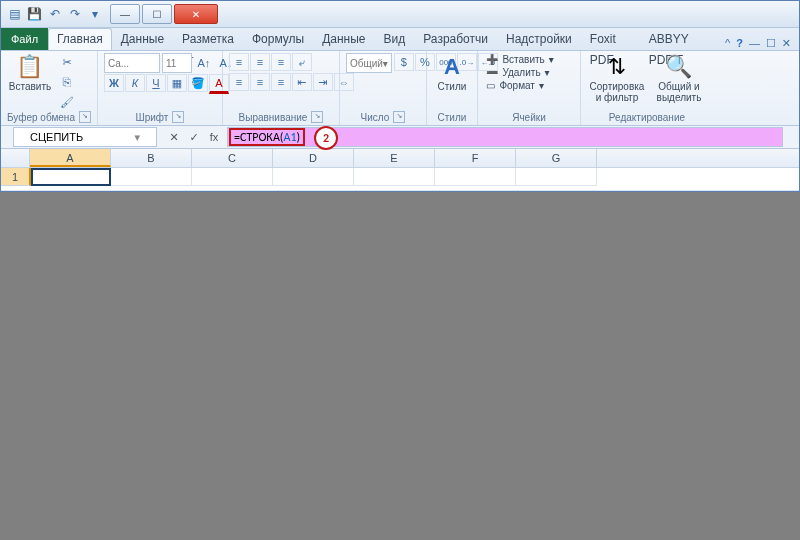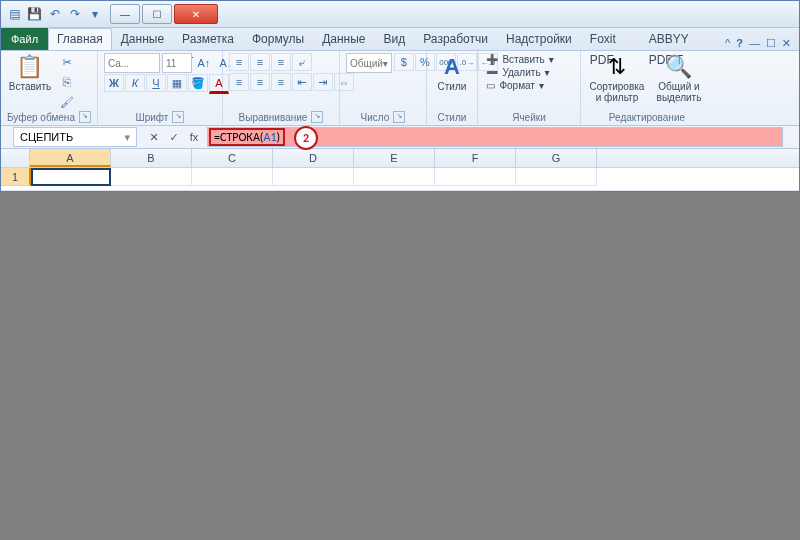--- a/index.html
+++ b/index.html
@@ -30,24 +30,24 @@
   .bigbtn .lbl{font-size:10px;color:#3b4a5c;text-align:center;line-height:11px}
   .colbtns{display:flex;flex-direction:column;gap:2px}
   .sm{width:18px;height:16px;border:1px solid transparent;display:flex;align-items:center;justify-content:center;font-size:11px;color:#3b6ea5}
   .fontrow{display:flex;gap:2px;align-items:center}
   .fontbox{border:1px solid #b9c9dc;background:#fff;height:18px;font-size:10px;padding:0 3px;display:flex;align-items:center;color:#777}
   .rowicons{display:flex;gap:1px}
   .rowicons .sm{border:1px solid #d5e0ee}
   .txtbtn{display:flex;align-items:center;gap:4px;font-size:10px;color:#3b4a5c;padding:1px 2px}
   
   .fbar{height:22px;border-bottom:1px solid #b6c8df;background:#eef3fa;display:flex;align-items:center}
-  .namebox{width:110px;height:18px;border:1px solid #b6c8df;background:#fff;margin:0 4px 0 12px;display:flex;align-items:center;padding:0 6px;font-size:11px;justify-content:space-between}
+  .namebox{width:110px;height:18px;border:1px solid #b6c8df;background:#fff;margin:0 4px 0 12px;display:flex;align-items:center;padding:0 16px;font-size:11px;justify-content:space-between}
   .fxbtns{display:flex;margin:0 4px;gap:2px}
   .fxbtns span{width:18px;height:18px;display:flex;align-items:center;justify-content:center;color:#555;font-size:11px}
-  .fxinput{flex:1;height:18px;border:1px solid #b6c8df;background:#fca5a5;margin-right:16px;position:relative;display:flex;align-items:flex-start;padding:0 4px;font-family:Calibri,sans-serif;font-size:12px}
+  .fxinput{flex:1;height:18px;border:1px solid #b6c8df;background:#f0abfc;margin-right:16px;position:relative;display:flex;align-items:flex-start;padding:0 4px;font-family:Calibri,sans-serif;font-size:12px}
   .fxinput .hl{border:2px solid #c01818;padding:0 3px;position:relative;left:-3px}
   .fxinput .cellref{color:#0060c0}
   .callout{position:absolute;left:86px;top:-2px;width:20px;height:20px;border:2px solid #c01818;border-radius:50%;color:#c01818;font-weight:bold;display:flex;align-items:center;justify-content:center;background:#fff;font-size:12px}
   
   .colhdrs{height:18px;display:flex;background:linear-gradient(#f3f6fb,#e4ecf6);border-bottom:1px solid #c5d3e5}
   .corner{width:28px;border-right:1px solid #c5d3e5}
   .ch{flex:0 0 80px;text-align:center;border-right:1px solid #c5d3e5;color:#3b4a5c;line-height:18px;font-size:11px}
   .ch.sel{background:#f9dfa7;border-bottom:2px solid #d78b00}
   .gridrow{height:18px;display:flex;background:#fff}
   .rh{width:28px;text-align:center;background:linear-gradient(#f3f6fb,#e4ecf6);border-right:1px solid #c5d3e5;border-bottom:1px solid #c5d3e5;color:#3b4a5c;line-height:18px;font-size:11px}

